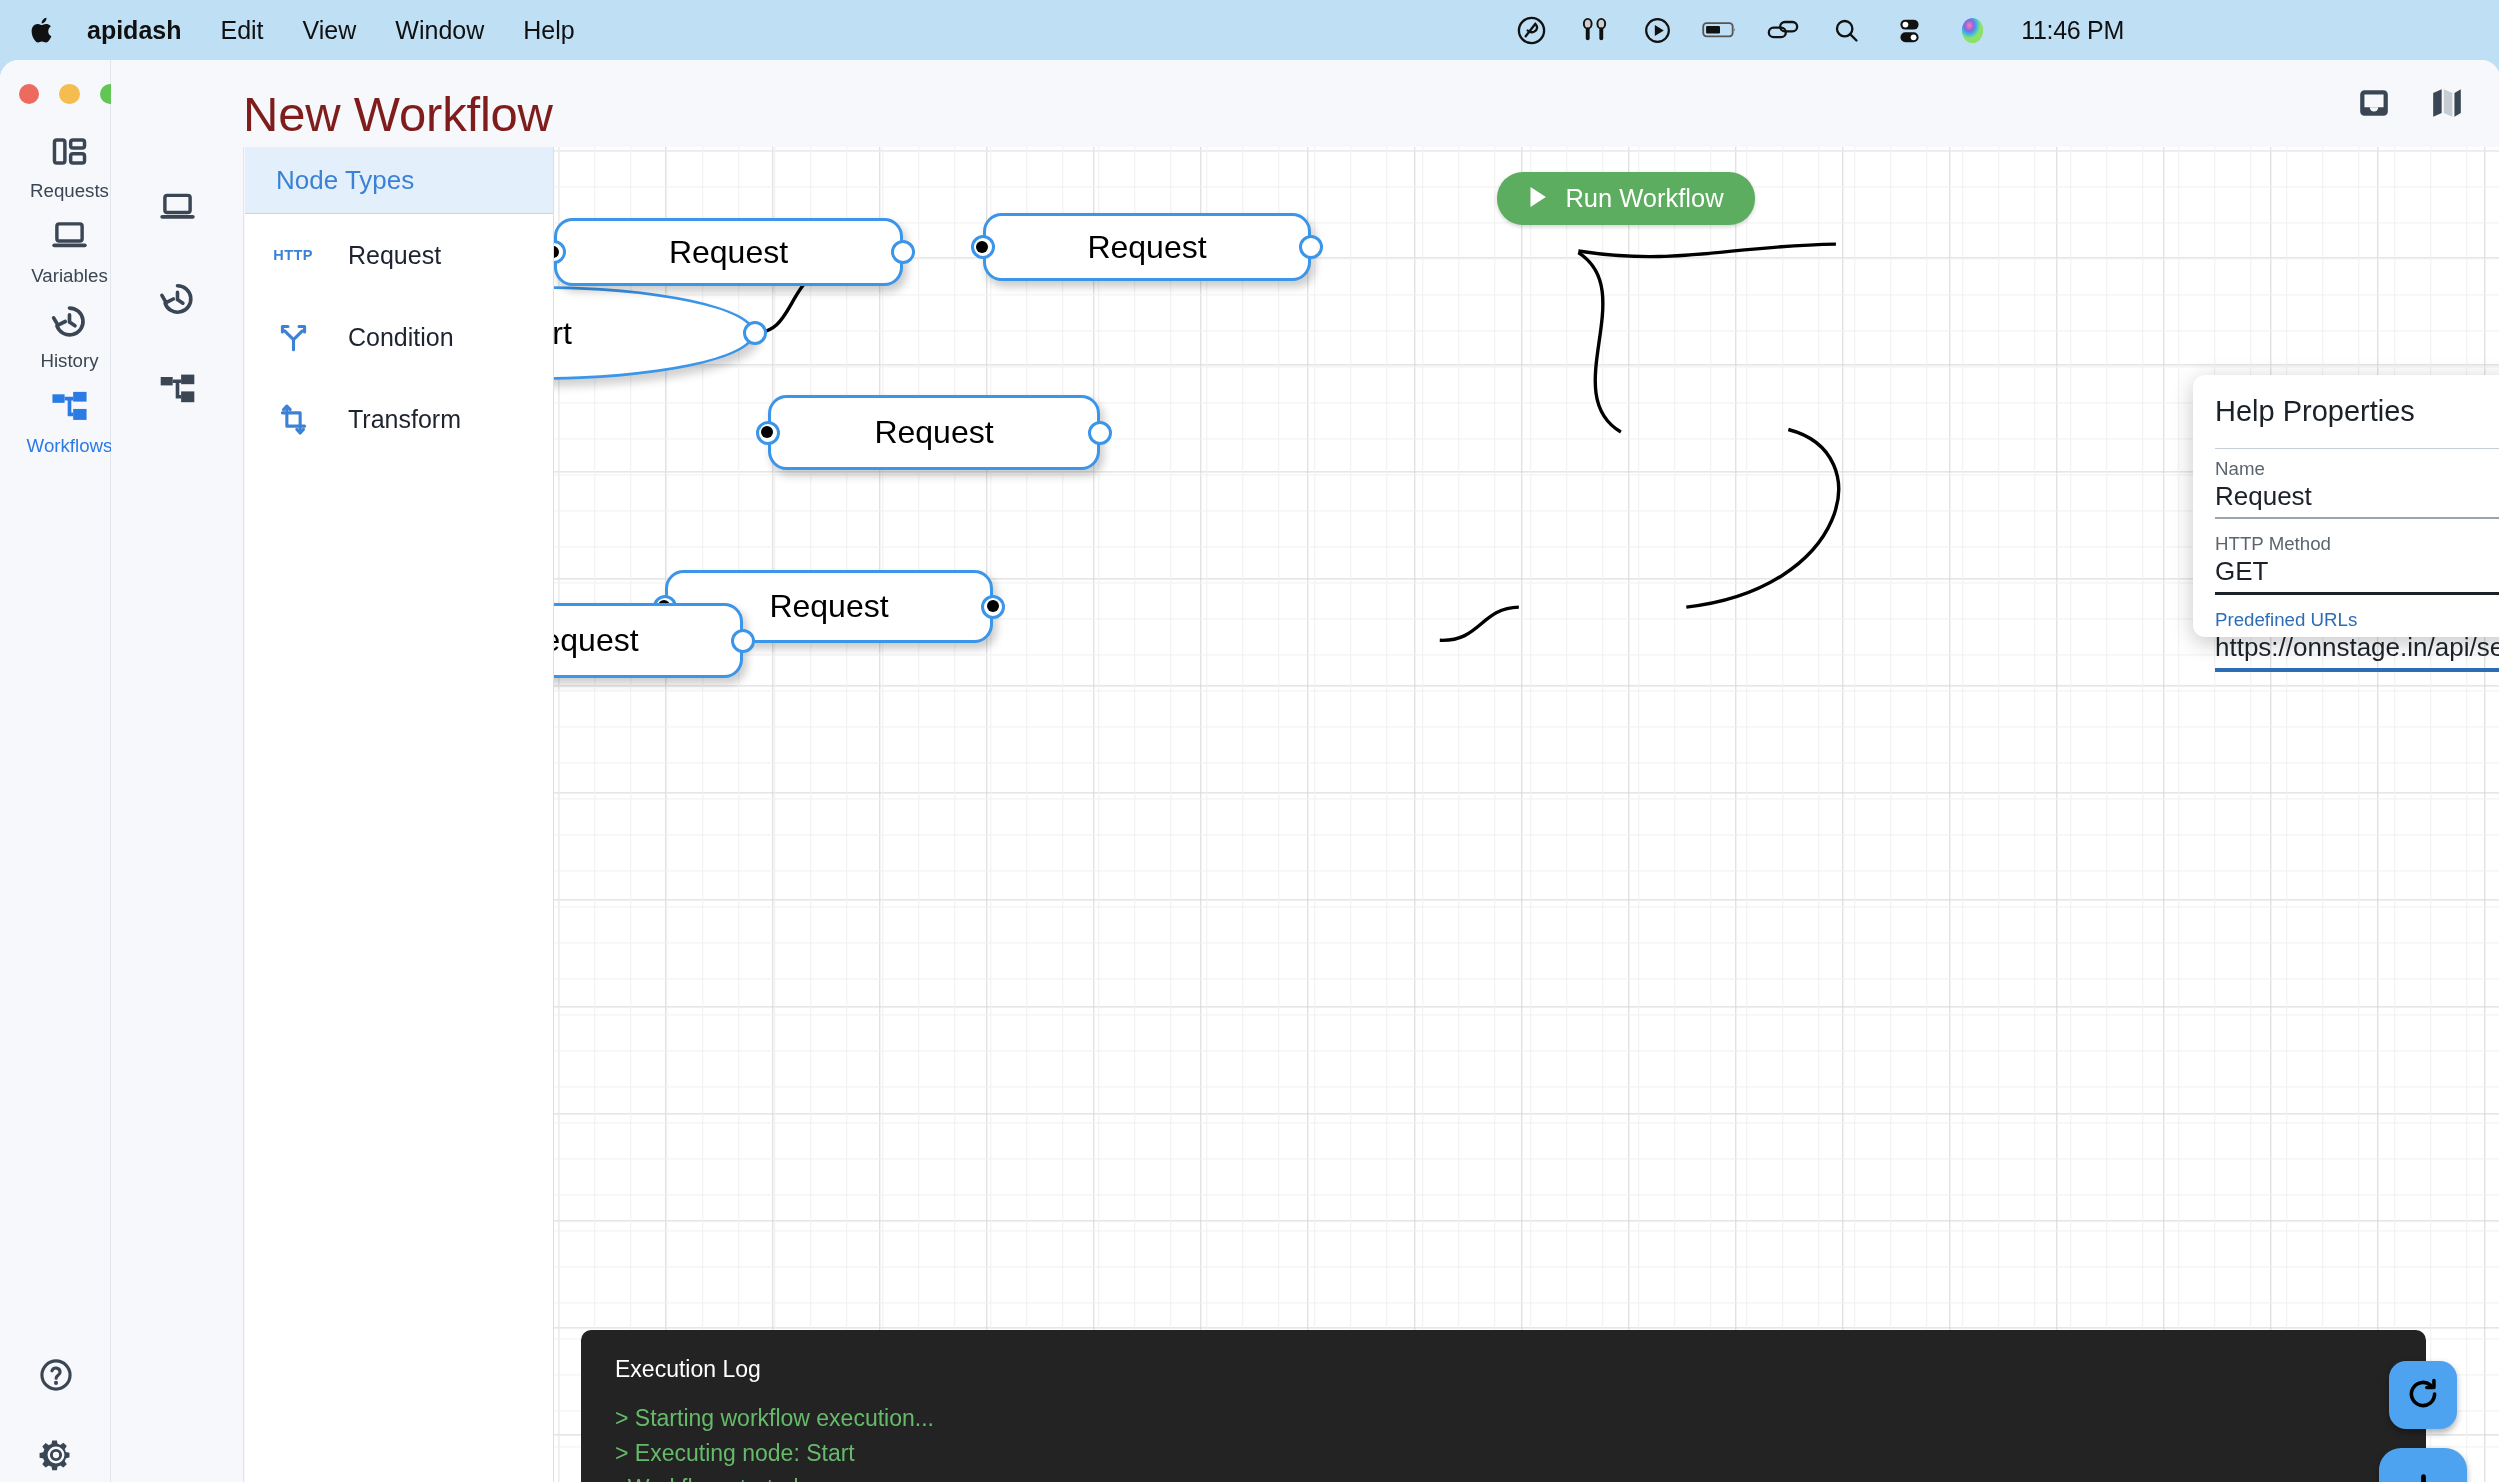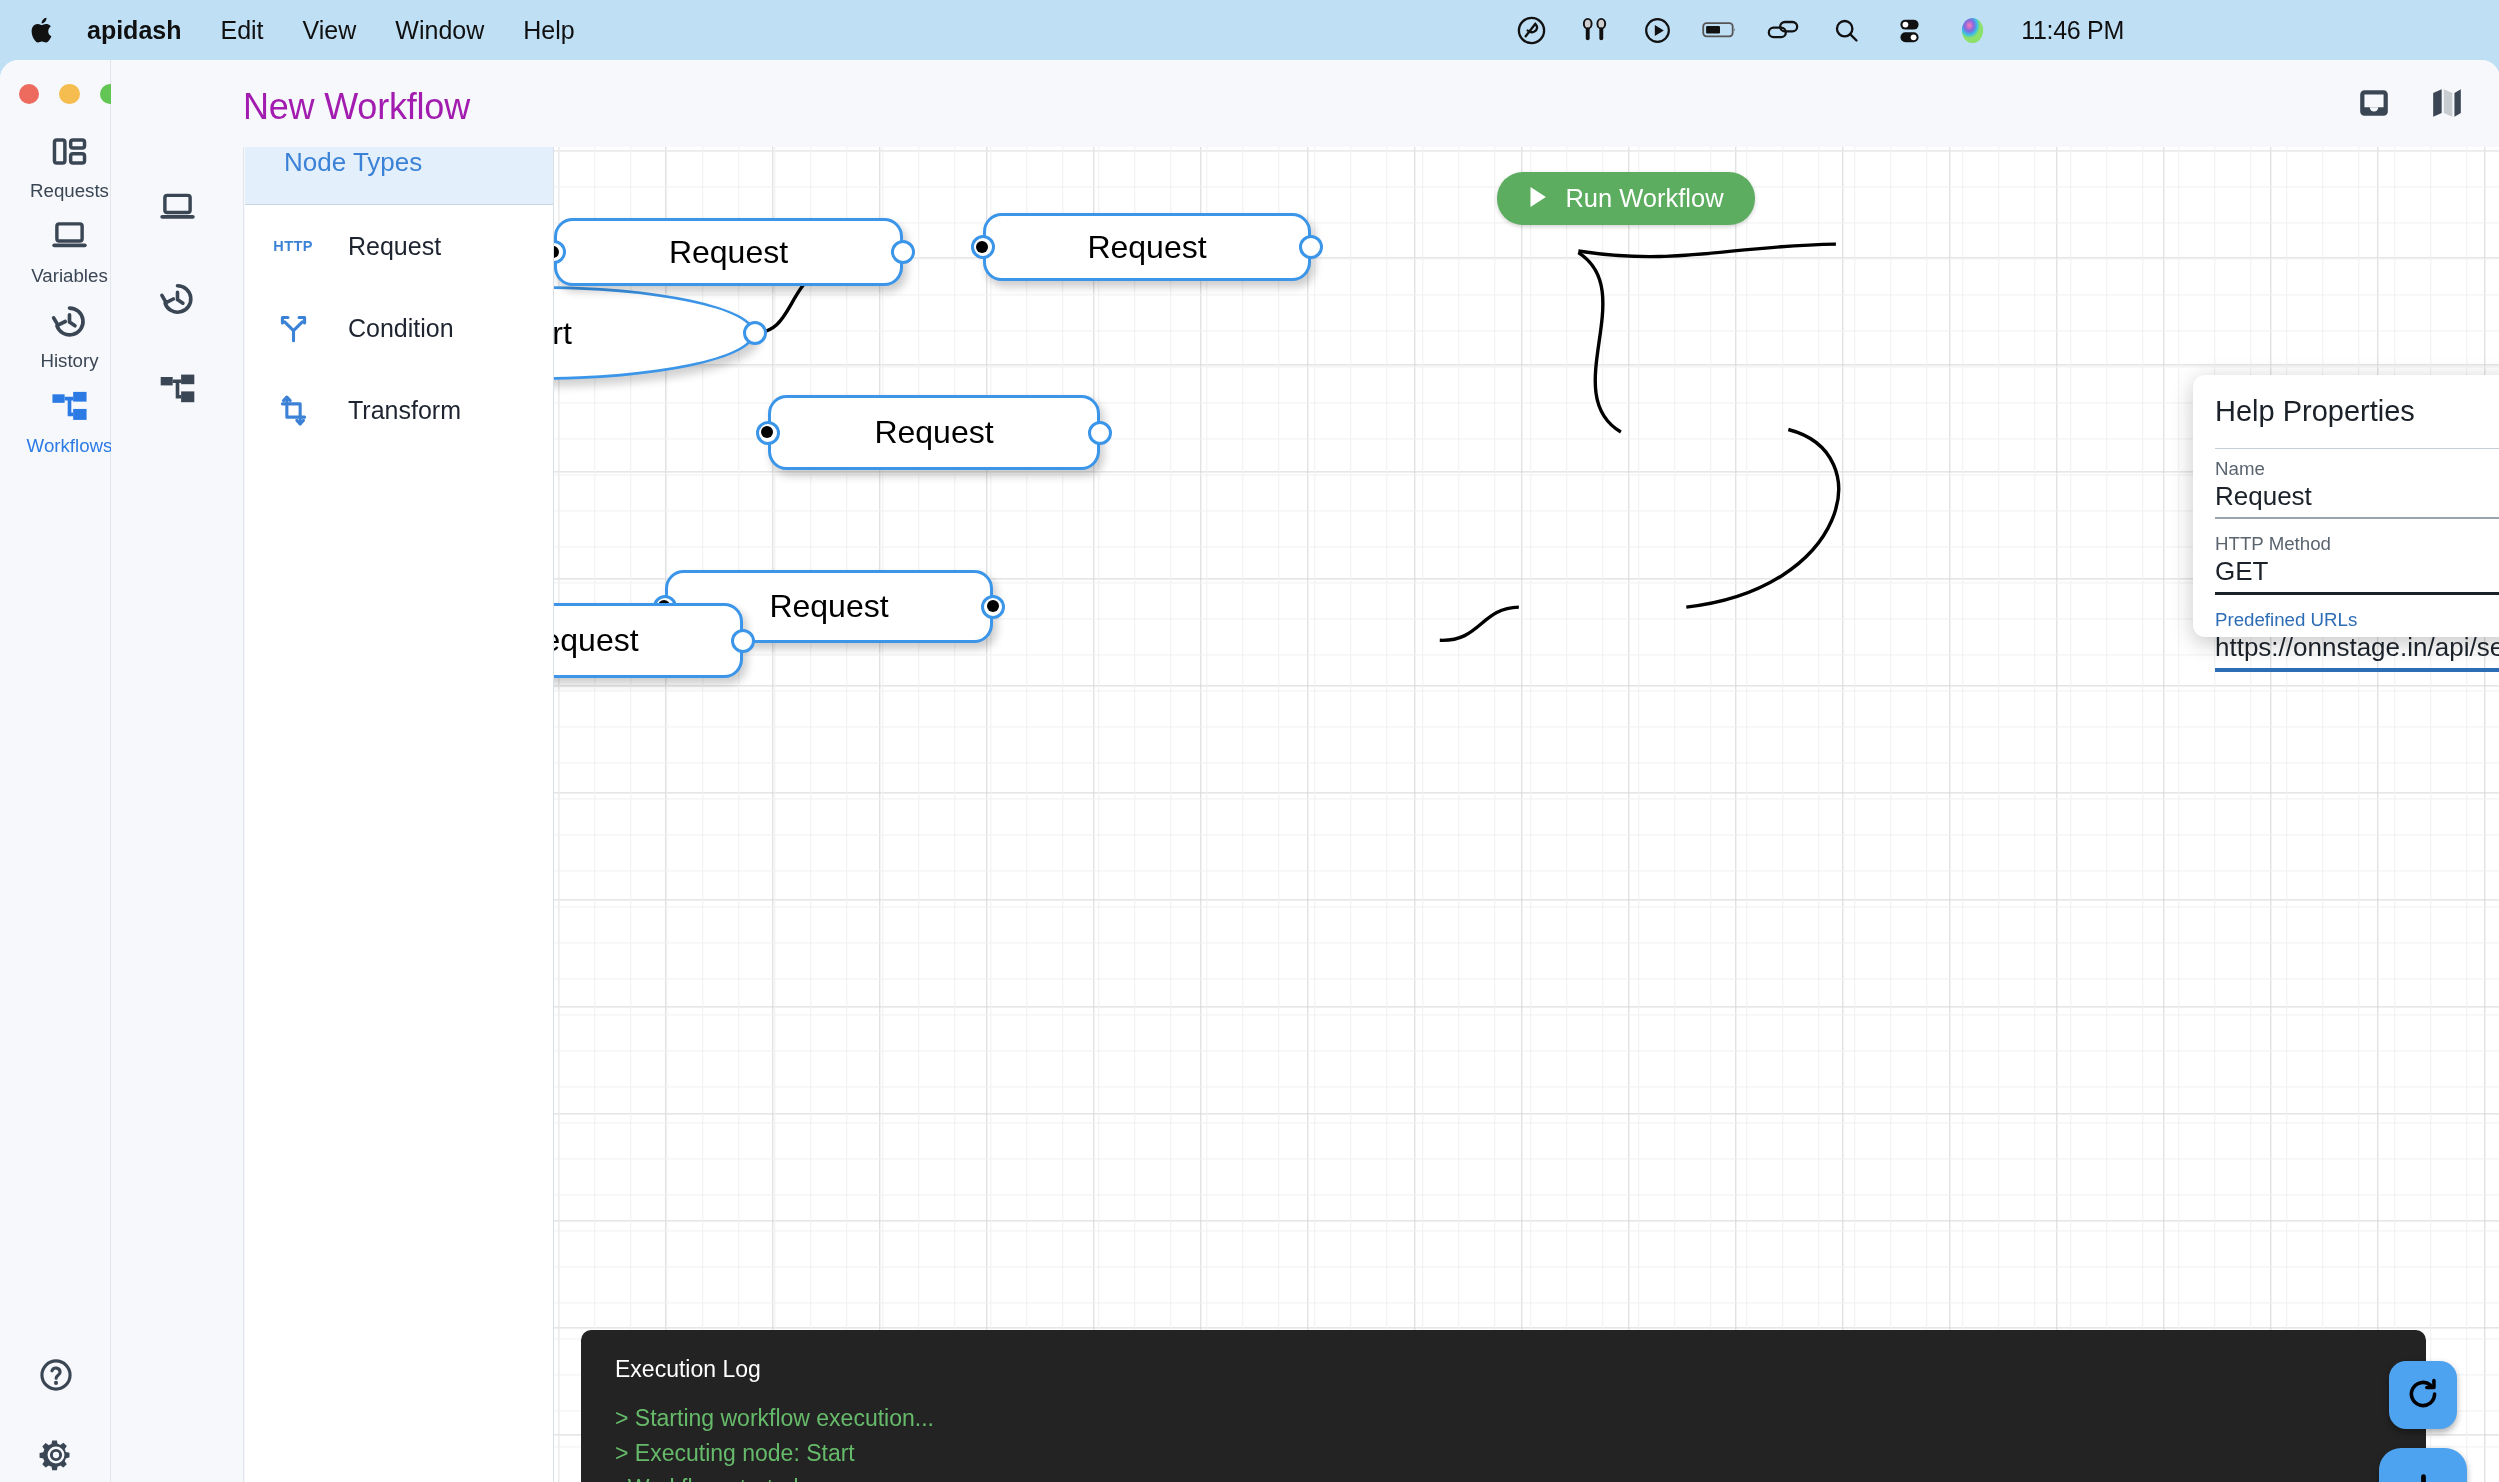--- a/index.html
+++ b/index.html
@@ -75,35 +75,35 @@
   .r2-item.active { background: #bdd6f7; }
 
   
   #header {
     position: absolute; left: 111px; top: 0; width: 2388px; height: 87px;
     background: #f6f8fb;
     display: flex; align-items: center;
   }
   #page-title {
     position: absolute; left: 132px; top: 25.5px;
-    font-size: 36px; color: #a21caf; letter-spacing: -0.2px;
+    font-size: 49px; color: #7f1d1d; letter-spacing: -0.2px;
   }
   #header-actions { position: absolute; right: 34px; top: 24px; display: flex; gap: 36px; }
   .hdr-icon { width: 37px; height: 37px; display:flex; align-items:center; justify-content:center; cursor:pointer;}
 
   
   #nodetypes {
     position: absolute; left: 245px; top: 87px; width: 309px; height: 1336px;
     background: #ffffff;
     border-right: 0.9px solid #d9dfe6;
   }
   #nt-header {
-    height: 58px; background: #e3f0fb;
+    height: 67px; background: #e3f0fb;
     border-bottom: 0.9px solid #c8d4de;
-    display: flex; padding-left: 39px;
+    display: flex; align-items: center; padding-left: 31px;
   }
   #nt-header span { font-size: 26px; color: #3b82d6; }
   .nt-item {
     height: 82px; display: flex; align-items: center; padding-left: 31px; gap: 38px;
     cursor: pointer;
   }
   .nt-item .nt-label { font-size: 25px; color: #1d2430; }
   .nt-icon { width: 34px; display:flex; align-items:center; justify-content:center; }
   .http-badge { font-size: 14.5px; font-weight: 800; color: #3b82d6; letter-spacing:0.4px; }
 

